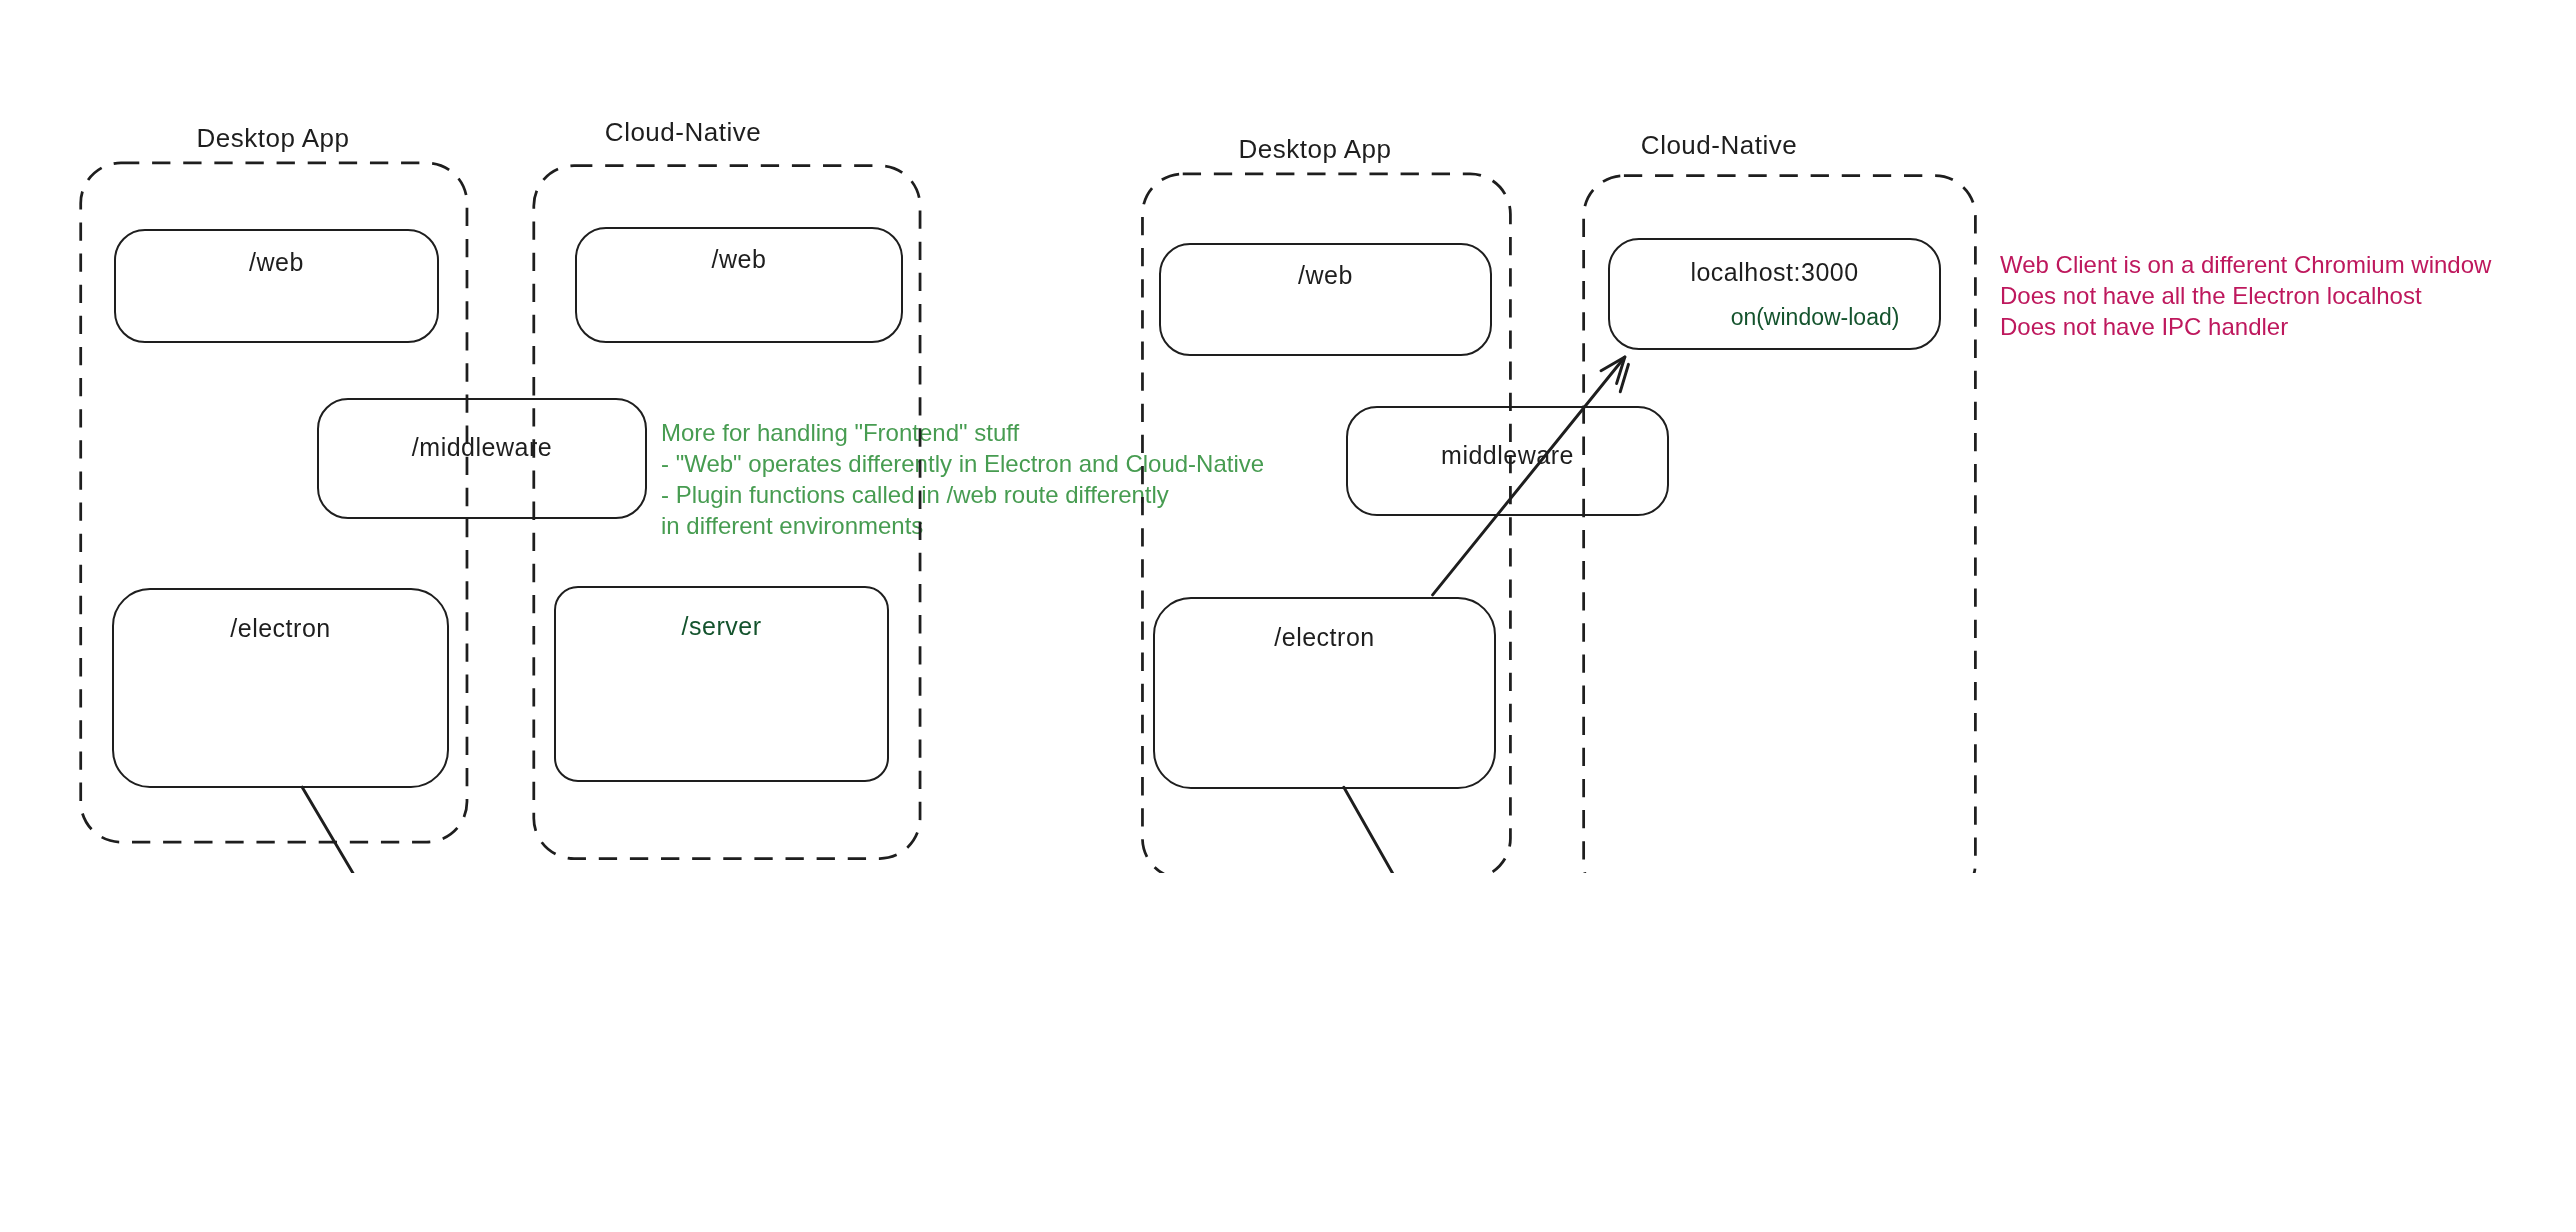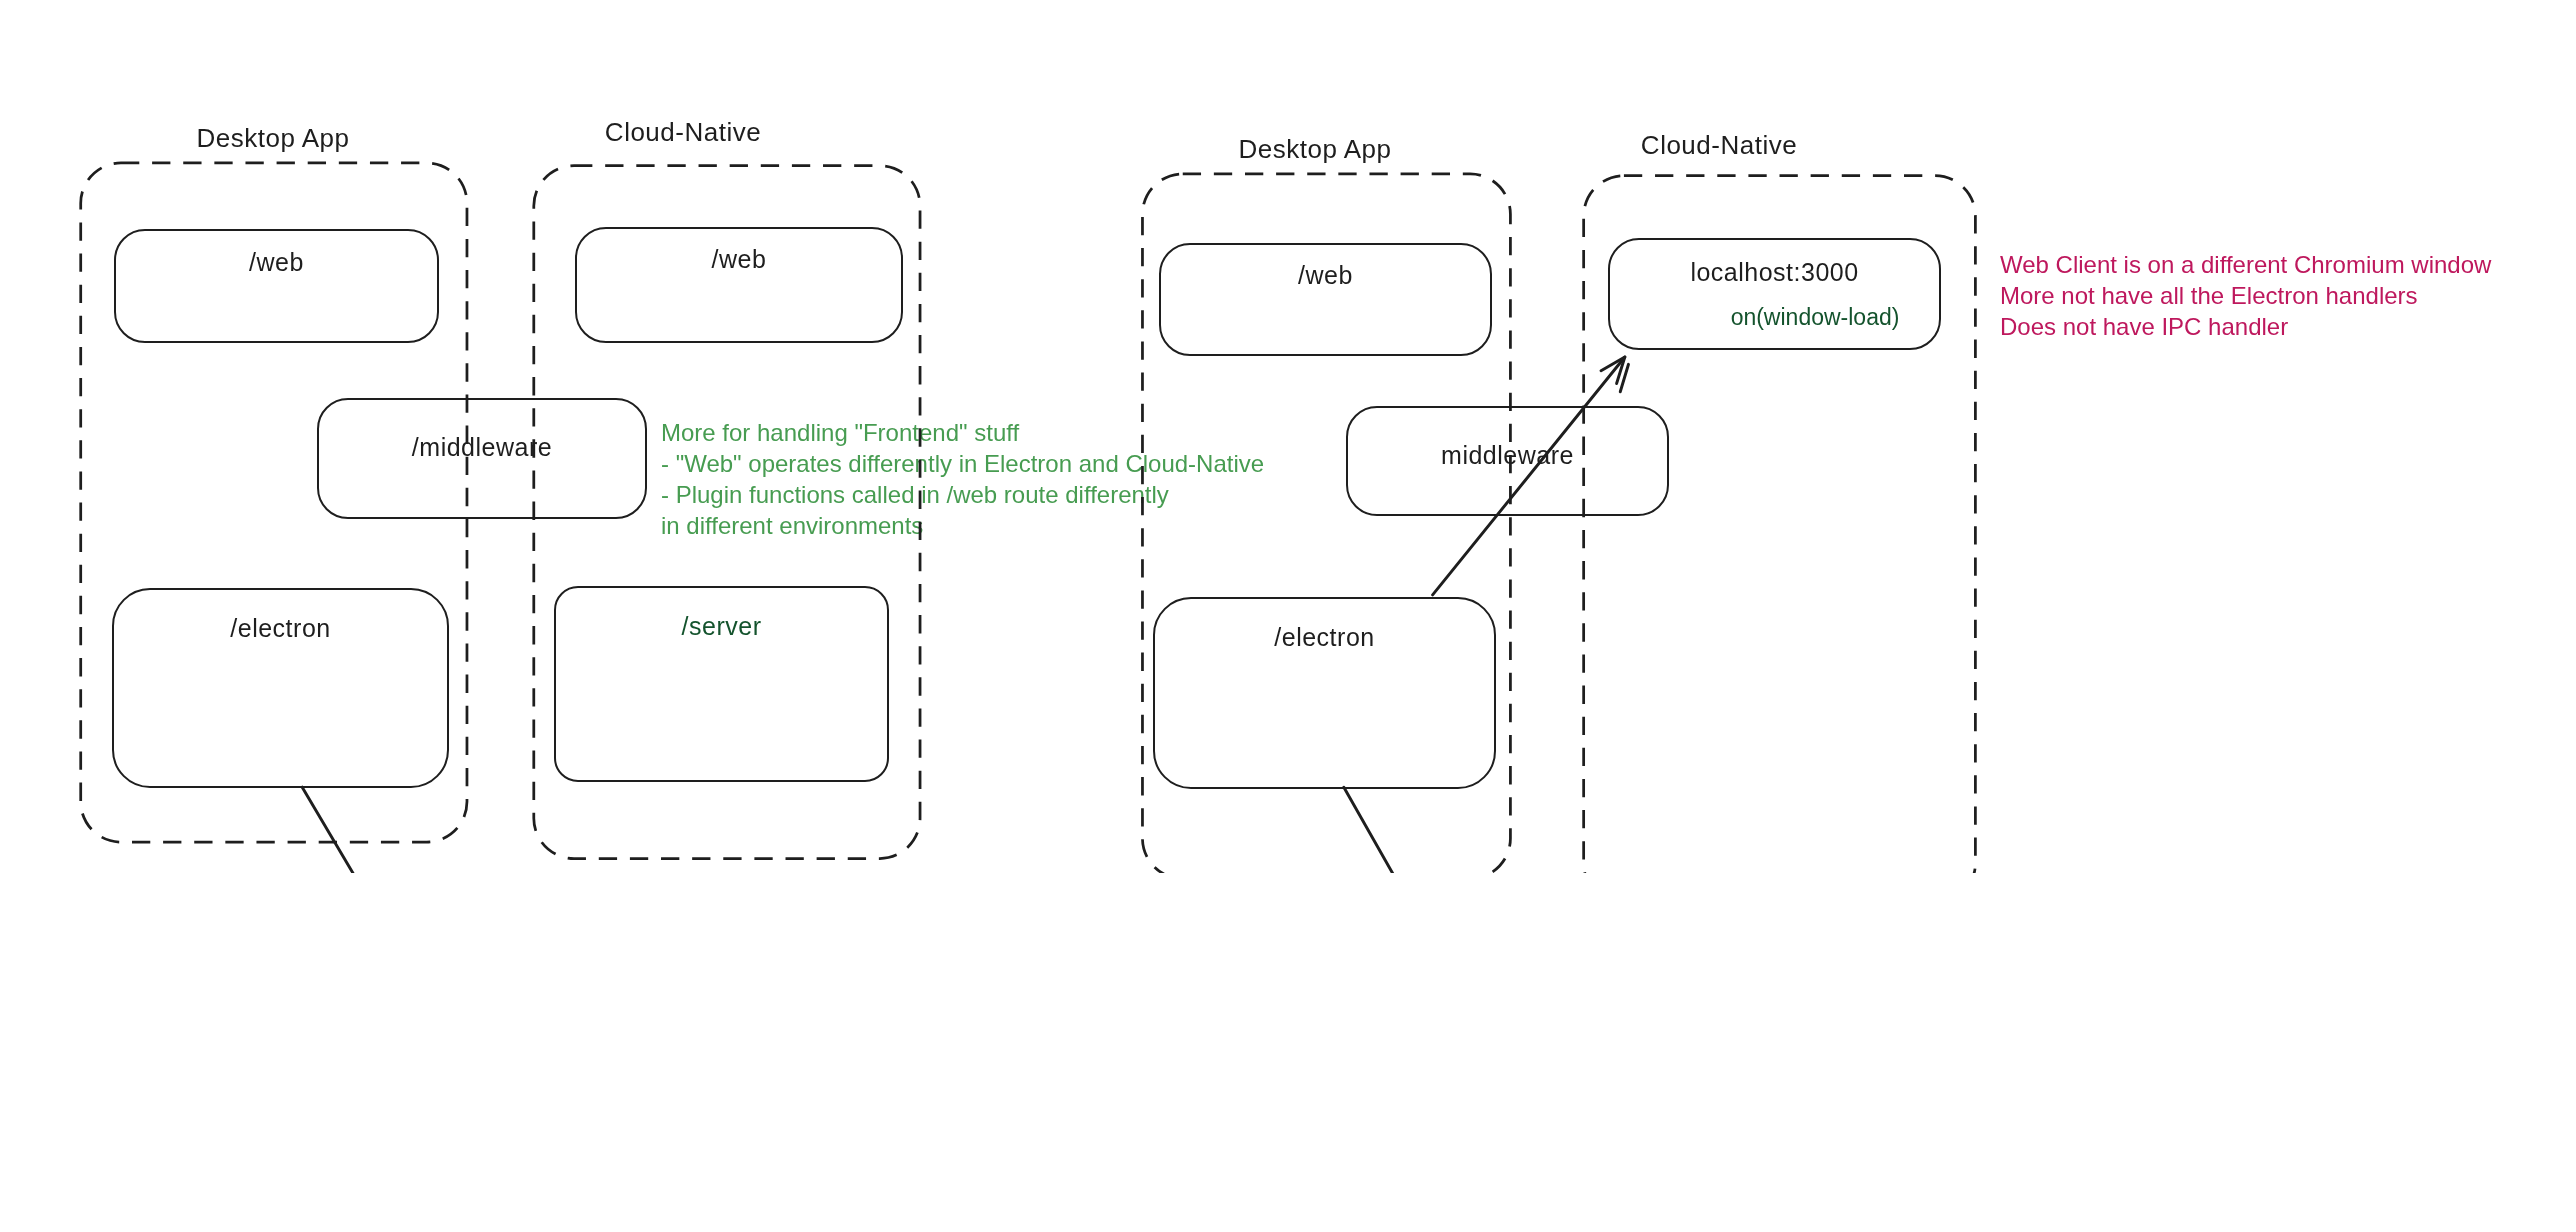--- a/index.html
+++ b/index.html
@@ -126,21 +126,21 @@
 
   <div class="note note-green" style="left:661px; top:417px;">
     <div class="note-line">More for handling "Frontend" stuff</div>
     <div class="note-line">- "Web" operates differently in Electron and Cloud-Native</div>
     <div class="note-line">- Plugin functions called in /web route differently</div>
     <div class="note-line">in different environments</div>
   </div>
 
   <div class="note note-red" style="left:2000px; top:249px;">
     <div class="note-line">Web Client is on a different Chromium window</div>
-    <div class="note-line">More not have all the Electron handlers</div>
+    <div class="note-line">Does not have all the Electron localhost</div>
     <div class="note-line">Does not have IPC handler</div>
   </div>
 
   <svg class="linework" width="2576" height="1232" viewBox="0 0 2814 1346">
 
     <rect x="88" y="178" width="422" height="742" rx="44" ry="44" fill="none" stroke="#1e1e1e" stroke-width="3" stroke-dasharray="20 14"></rect>
 
     <rect x="583" y="181" width="422" height="757" rx="44" ry="44" fill="none" stroke="#1e1e1e" stroke-width="3" stroke-dasharray="20 14"></rect>
 
     <rect x="1248" y="190" width="402" height="770" rx="44" ry="44" fill="none" stroke="#1e1e1e" stroke-width="3" stroke-dasharray="20 14"></rect>

